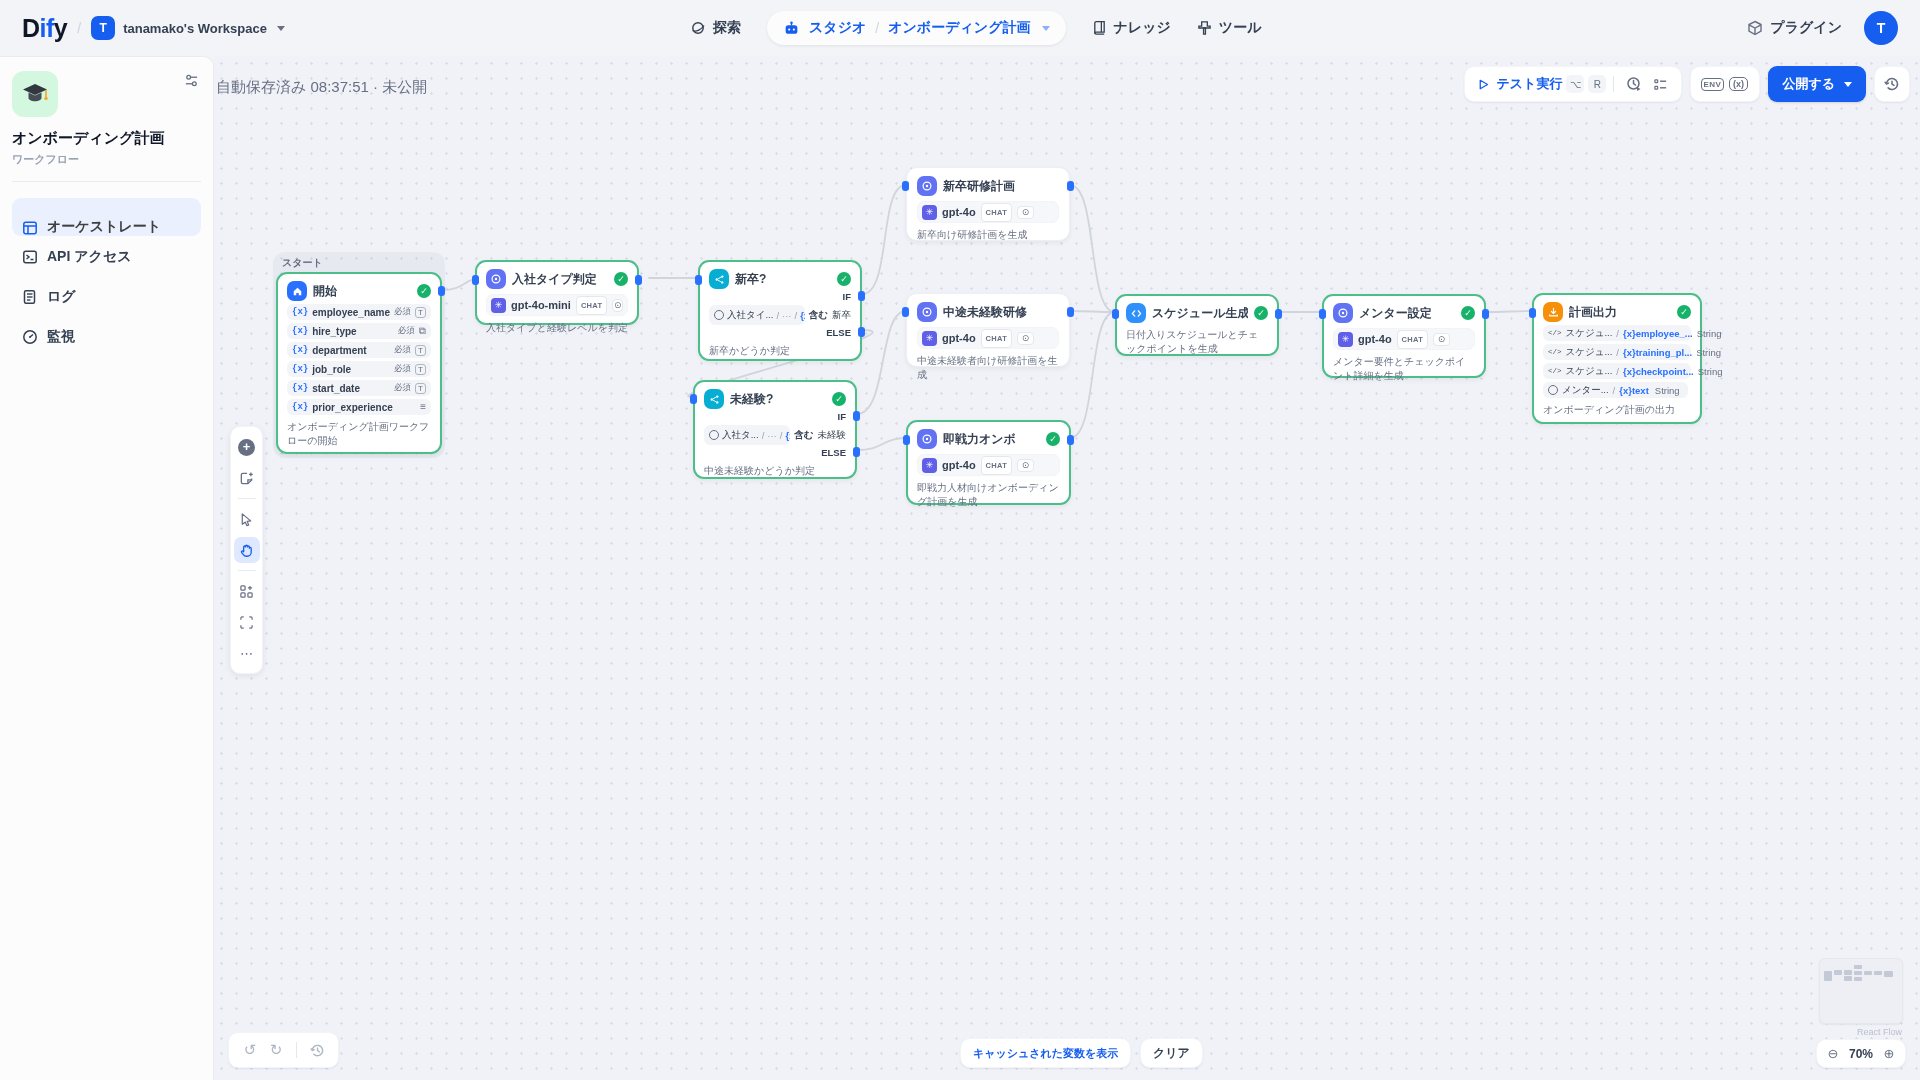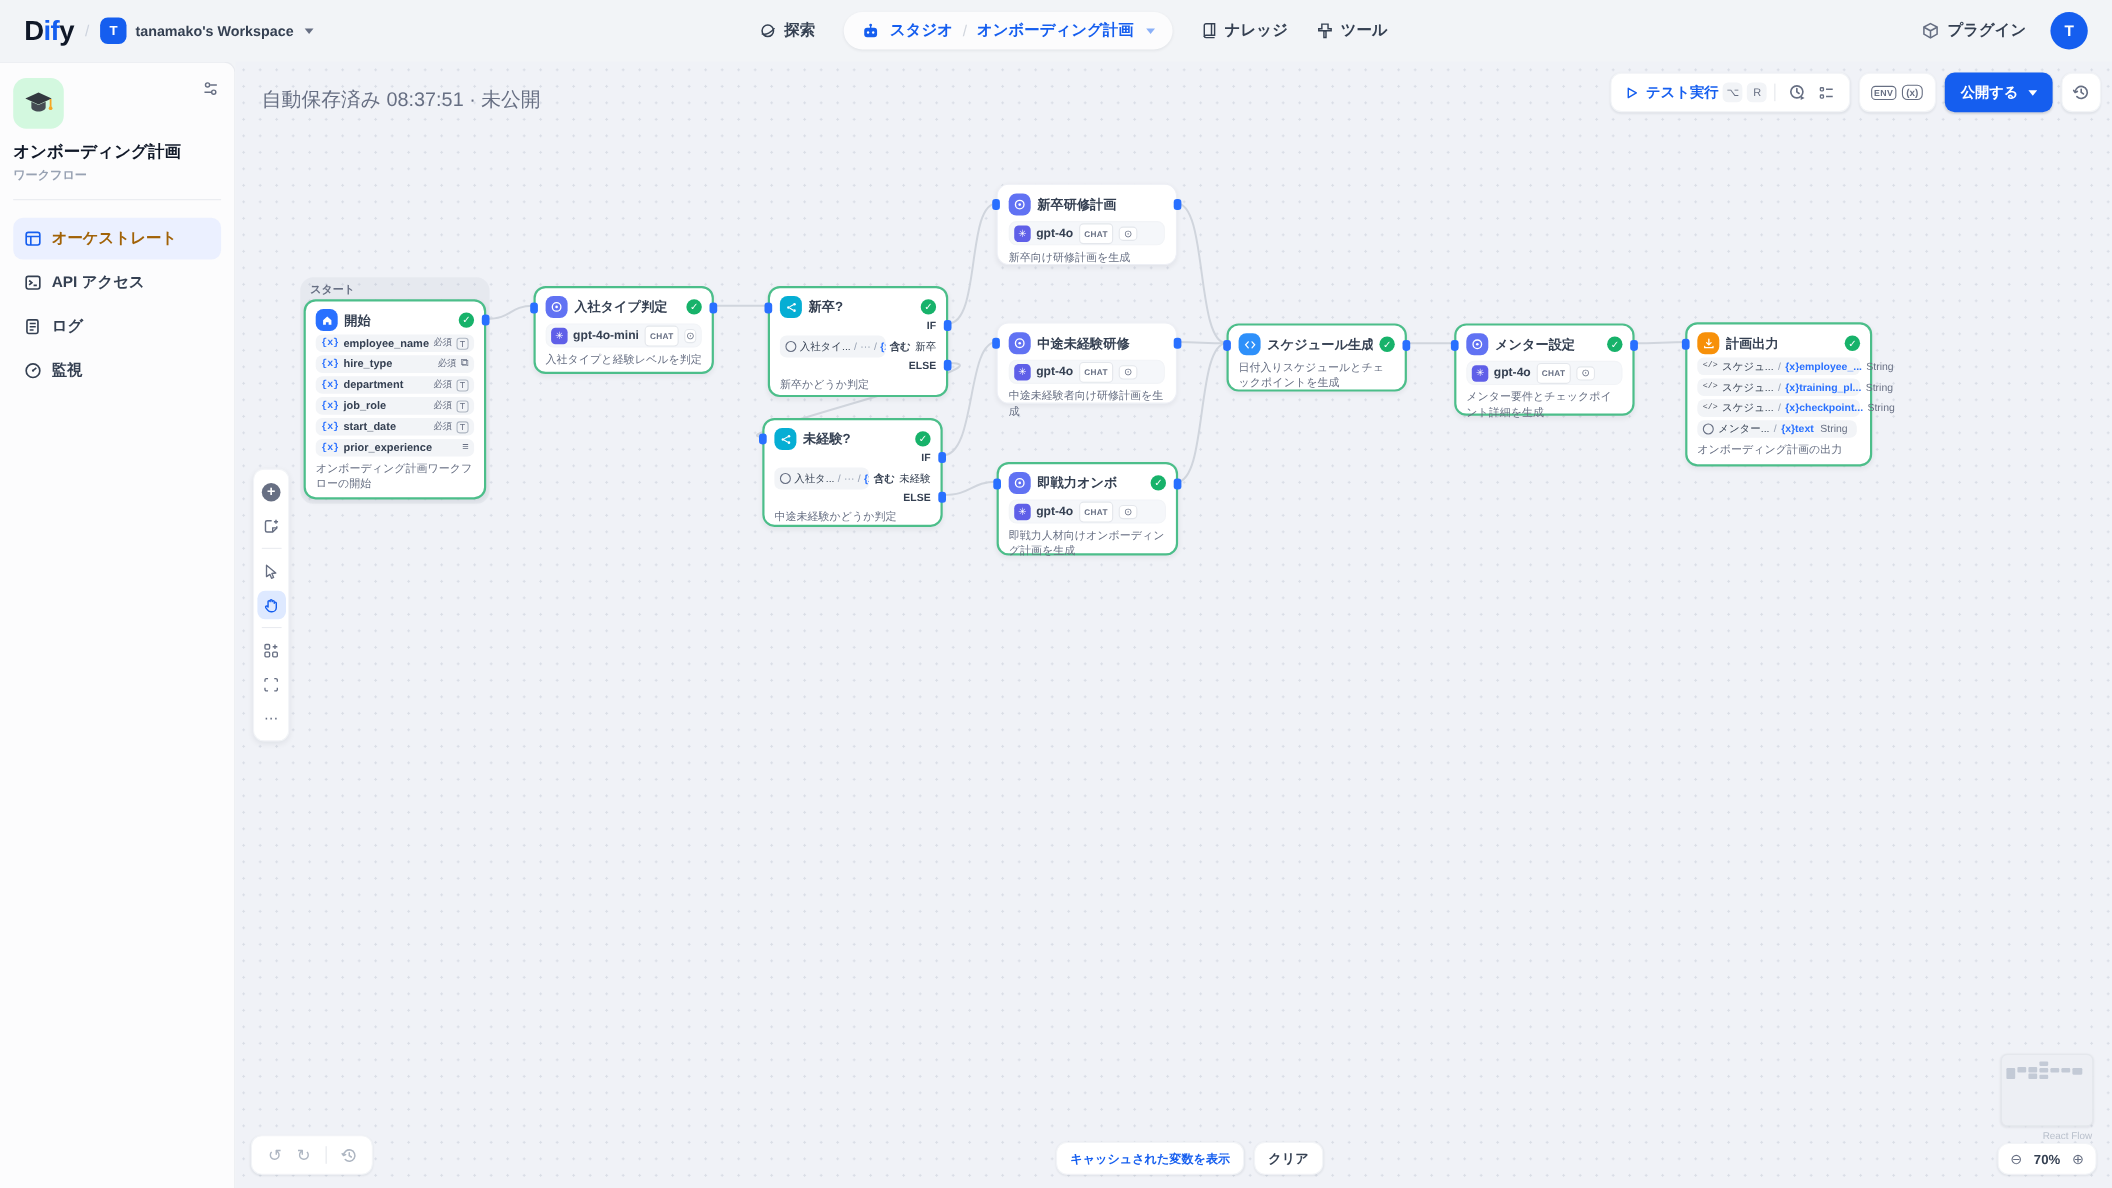--- a/index.html
+++ b/index.html
@@ -30,26 +30,26 @@
   
   .sidebar { position:absolute; top:56px; left:0; bottom:0; width:214px; background:#FCFCFD; border-top:1px solid #E9EBF0; border-right:1px solid #E9EBF0; border-top-right-radius:10px; padding:14px 12px; z-index:40; }
   .side-top { display:flex; justify-content:space-between; align-items:flex-start; }
   .app-icon { width:46px; height:46px; border-radius:12px; background:#D3F8DF; display:flex; align-items:center; justify-content:center; }
   .side-gear { color:#676F83; cursor:pointer; padding:2px; }
   .side-title { font-size:15px; font-weight:700; color:#101828; margin-top:12px; }
   .side-sub { font-size:11px; color:#98A2B3; margin-top:4px;font-weight:bold; }
   .side-divider { height:1px; background:#E9EBF0; margin:14px 0 16px; }
   .nav-item { display:flex; align-items:center; gap:9px; height:38px; border-radius:9px; padding:0 10px; font-size:14px; font-weight:600; color:#354052; cursor:pointer; margin-bottom:2px; }
   .nav-item svg { flex:none; }
-  .nav-item.active { background:#EBF0FF; color:#a16207; }
+  .nav-item.active { background:#EBF0FF; color:#404040;align-items:flex-end; }
   
   .canvas { position:absolute; top:56px; left:214px; right:0; bottom:0; background:#F0F2F7;
     background-image:radial-gradient(circle,#D9DDE6 1px,transparent 1.2px); background-size:15px 15px; overflow:hidden; }
   .edges { position:absolute; left:0; top:0; pointer-events:none; }
-  .autosave { position:absolute; left:24px; top:22px; font-size:18px; color:#676F83; }
+  .autosave { position:absolute; left:2px; top:22px; font-size:15px; color:#676F83; }
   
   .run-bar { position:absolute; top:10px; right:10px; display:flex; align-items:center; gap:8px; }
   .pill { background:#fff; border:1px solid #F2F4F7; border-radius:10px; box-shadow:0 1px 2px rgba(16,24,40,.07); display:flex; align-items:center; height:36px; padding:0 8px; }
   .test-run { display:flex; align-items:center; gap:6px; color:#155EEF; font-size:13px; font-weight:600; padding:0 4px; cursor:pointer; }
   .key-badge { background:#F2F4F7; border-radius:5px; min-width:18px; height:18px; display:flex; align-items:center; justify-content:center; font-size:10px; color:#676F83; padding:0 3px; }
   .vdiv { width:1px; height:16px; background:#E4E7EC; margin:0 7px; }
   .ico-btn { width:26px; height:26px; display:flex; align-items:center; justify-content:center; color:#676F83; cursor:pointer; border-radius:6px; }
   .env-badge { font-size:8px; font-weight:700; letter-spacing:.4px; color:#676F83; border:1.4px solid #676F83; border-radius:4px; padding:1px 2px; }
   .vars-badge { font-size:9px; font-weight:700; color:#676F83; border:1.4px solid #676F83; border-radius:5px; padding:1px 3px; }
   .publish-btn { background:#155EEF; color:#fff; border-radius:9px; height:36px; display:flex; align-items:center; gap:7px; padding:0 14px; font-size:13px; font-weight:600; cursor:pointer; box-shadow:0 1px 2px rgba(16,24,40,.15); }
@@ -302,21 +302,21 @@
     <div class="var-row">
         <span class="vx">{x}</span>
         <span class="var-name">prior_experience</span>
         <span class="var-req"></span>
         <span class="fld-ico noborder">≡</span>
       </div>
     <div class="n-desc">オンボーディング計画ワークフローの開始</div>
     <span class="h-out" style="top:12px;"></span>
   </div>
 
-  <div class="node executed" style="left:271px;top:204px;width:164px;height:80px;">
+  <div class="node executed" style="left:261px;top:204px;width:164px;height:65px;">
     <div class="n-head">
       <span class="n-ico bg-llm">
           <svg width="12" height="12" viewBox="0 0 16 16">
             <circle cx="8" cy="8" r="5.2" fill="none" stroke="#fff" stroke-width="1.6"></circle>
             <circle cx="8" cy="8" r="1.6" fill="#fff"></circle>
           </svg>
         </span>
       <span class="n-title">入社タイプ判定</span>
       <span class="n-check">✓</span>
     </div>

